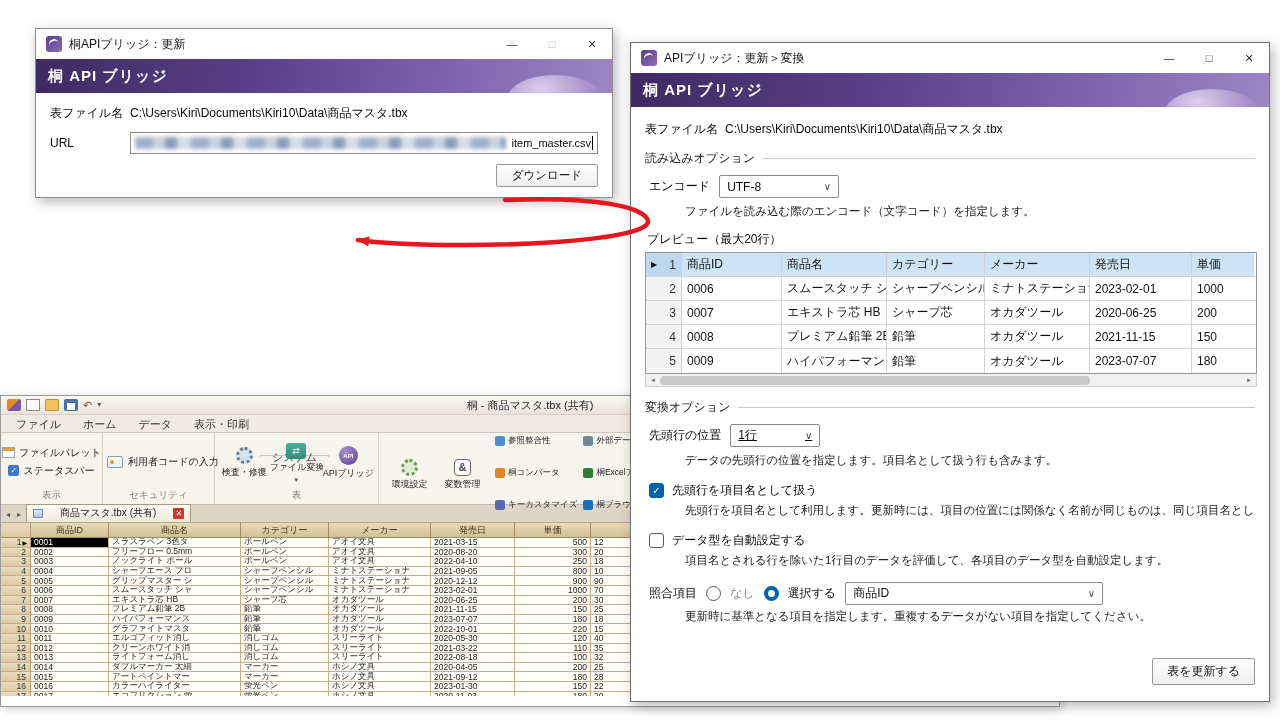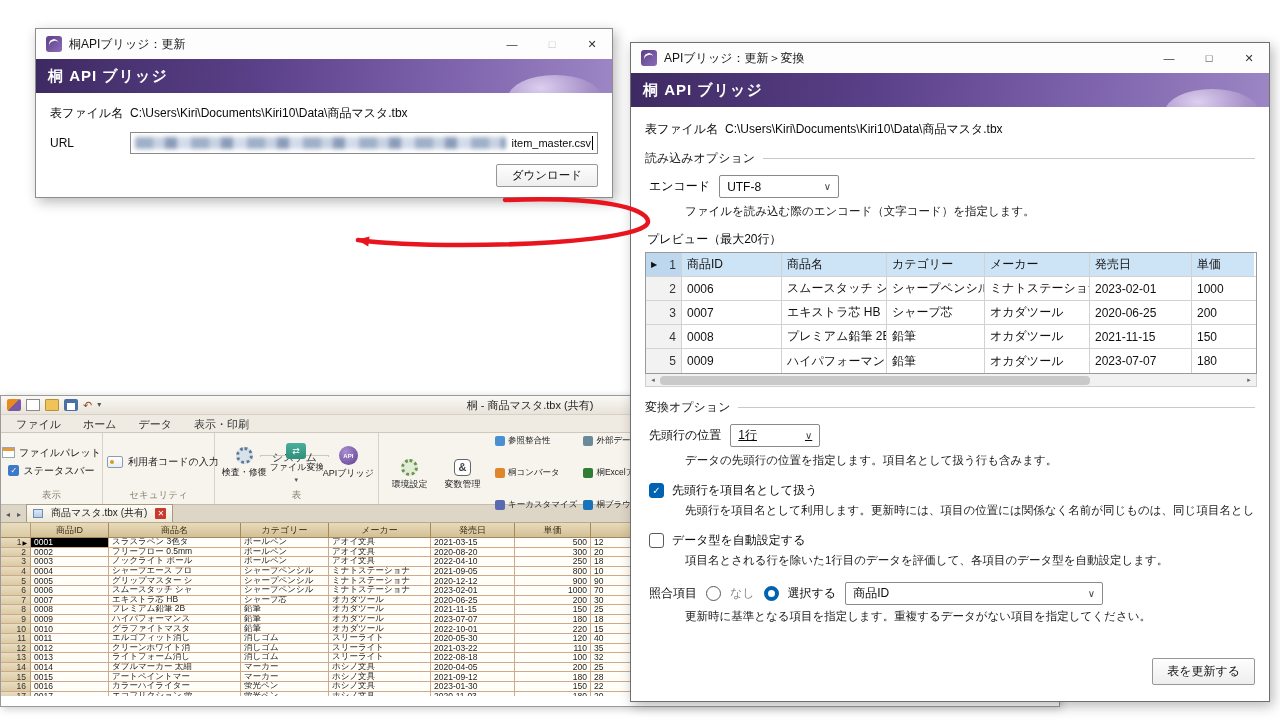--- a/index.html
+++ b/index.html
@@ -145,21 +145,21 @@
   .smallcol.c1 .sitem:nth-child(2) .sicon { background:#e0862a; }
   .smallcol.c1 .sitem:nth-child(3) .sicon { background:#5a6ab0; }
   .smallcol.c2 .sitem:nth-child(1) .sicon { background:#6a8a9a; }
   .smallcol.c2 .sitem:nth-child(2) .sicon { background:#2e7d32; }
   .smallcol.c2 .sitem:nth-child(3) .sicon { background:#1a73b8; }
 
   .doctabs { height:18px; background:#ddd6c6; border-bottom:1px solid #b5a98f; display:flex;
              align-items:flex-end; padding-left:3px; gap:3px; }
   .navbtn { font-size:8px; color:#555; padding:0 2px 3px; }
   .doctab { background:linear-gradient(#fdfbf6,#efe9da); border:1px solid #a79b7e; border-bottom:none;
-            padding:1px 6px 2px; display:flex; align-items:center; gap:8px; font-size:10px; color:#222; white-space:nowrap; }
+            padding:1px 6px 2px; display:flex; align-items:center; gap:17px; font-size:10px; color:#222; white-space:nowrap; }
   .doctab-icon { width:10px; height:9px; border:1px solid #6a8ab8; background:linear-gradient(#dce8f5,#b8cce4); flex:0 0 10px; }
   .doctab-close { width:11px; height:11px; background:#c8392e; color:#fff; font-size:8px; border-radius:1px;
             display:flex; align-items:center; justify-content:center; }
 
   .ktable { background:#fffef8; overflow:hidden; height:173px; }
   .khead { display:flex; height:15px; }
   .kc { border-right:1px solid #cfa98b; border-bottom:1px solid #cfa98b; display:flex; align-items:center;
         padding:0 3px; font-size:8.5px; white-space:nowrap; overflow:hidden; color:#222; background:#fffef8; }
   .khead .kc { background:linear-gradient(#e9dbb9,#d2bf96); border-right-color:#a5895e; border-bottom-color:#a5895e;
         justify-content:center; color:#3a2d15; font-size:9px; }

